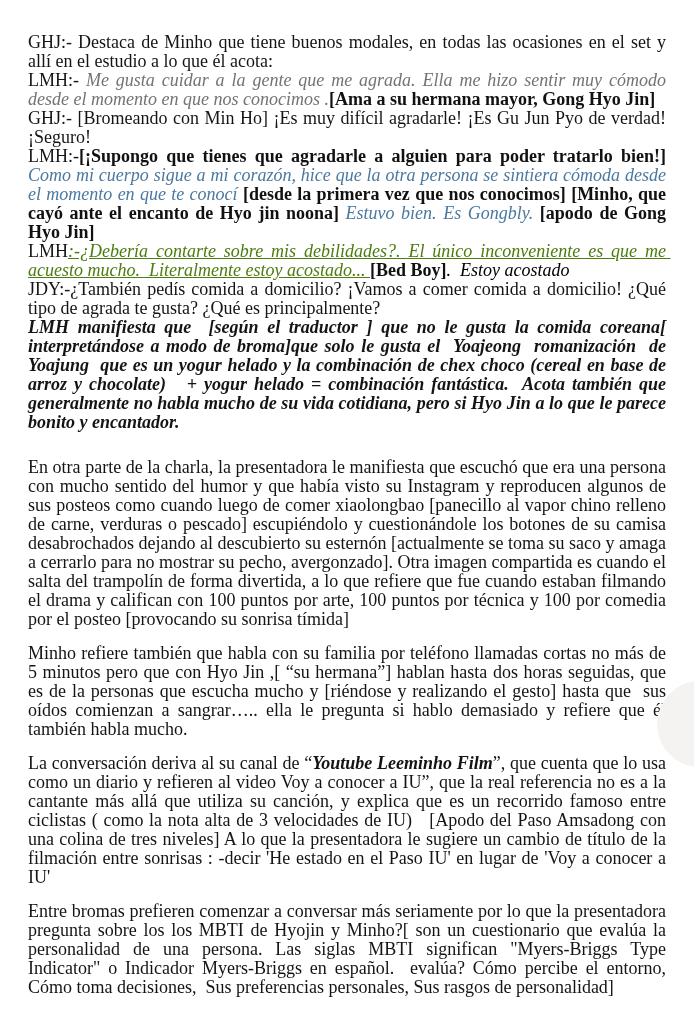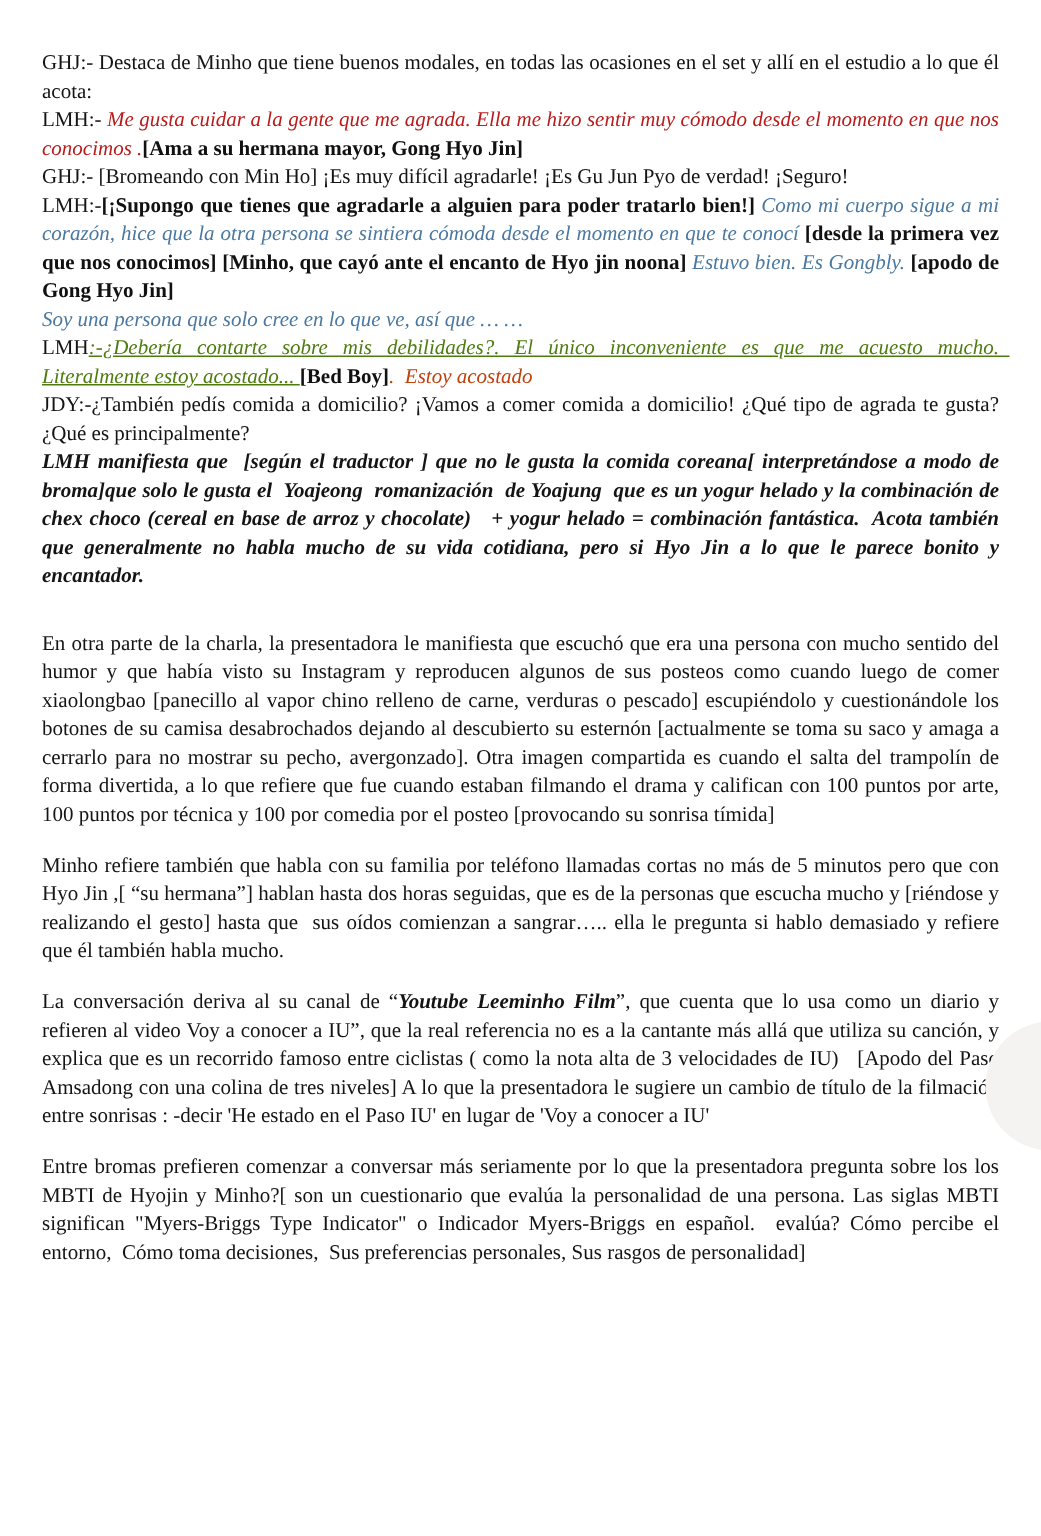--- a/index.html
+++ b/index.html
@@ -7,21 +7,21 @@
     padding: 0;
     background: #ffffff;
   }
   .page {
     position: relative;
     width: 694px;
     height: 1024px;
     background: #ffffff;
     overflow: hidden;
     font-family: "Liberation Serif", "DejaVu Serif", serif;
-    font-size: 14px;
+    font-size: 18px;
     line-height: 19px;
     color: #141414;
   }
   .doc {
     position: absolute;
     left: 28px;
     right: 28px;
     top: 33px;
   }
   p.block {
@@ -42,25 +42,24 @@
     height: 86px;
     border-radius: 50%;
   }
 </style>
 </head>
 <body>
 
 <main class="page">
   <div class="doc" style="color: rgb(20, 20, 20);">
       <p class="block"><span>GHJ:- Destaca de Minho que tiene buenos modales, en todas las ocasiones en el set y allí en el estudio a lo que él acota:</span></p>
-      <p class="block"><span>LMH:- </span><span class="run-blue" style="color: #b91c1c;">Me gusta cuidar a la gente que me agrada. Ella me hizo sentir muy cómodo desde el momento en que nos conocimos .</span><span class="run-bi">[Ama a su hermana mayor, Gong Hyo Jin]</span></p>
+      <p class="block"><span>LMH:- </span><span class="run-blue" style="color: #737373;">Me gusta cuidar a la gente que me agrada. Ella me hizo sentir muy cómodo desde el momento en que nos conocimos .</span><span class="run-bi">[Ama a su hermana mayor, Gong Hyo Jin]</span></p>
       <p class="block"><span>GHJ:- [Bromeando con Min Ho] ¡Es muy difícil agradarle! ¡Es Gu Jun Pyo de verdad! ¡Seguro!</span></p>
       <p class="block"><span>LMH:-</span><span class="run-bi">[¡Supongo que tienes que agradarle a alguien para poder tratarlo bien!]</span><span class="run-blue" style="color: rgb(74, 120, 160);"> Como mi cuerpo sigue a mi corazón, hice que la otra persona se sintiera cómoda desde el momento en que te conocí </span><span class="run-bi">[desde la primera vez que nos conocimos] [Minho, que cayó ante el encanto de Hyo jin noona]</span><span class="run-blue" style="color: rgb(74, 120, 160);"> Estuvo bien. Es Gongbly. </span><span class="run-bi">[apodo de Gong Hyo Jin]</span></p>
-      <p class="block"><span class="run-blue" style="color: rgb(74, 120, 160);">Soy una persona que solo cree en lo que ve, así que … …</span></p>
-      <p class="block"><span>LMH</span><span class="run-blue" style="color: #4d7c0f; text-decoration: underline;">:-¿Debería contarte sobre mis debilidades?. El único inconveniente es que me acuesto mucho.  Literalmente estoy acostado... </span><span class="run-bi">[Bed Boy]</span><span class="run-blue" style="color: #c2410c;">.  Estoy acostado</span></p>
+      <p class="block"><span>LMH</span><span class="run-blue" style="color: #4d7c0f; text-decoration: underline;">:-¿Debería contarte sobre mis debilidades?. El único inconveniente es que me acuesto mucho.  Literalmente estoy acostado... </span><span class="run-bi">[Bed Boy]</span><span class="run-blue" style="color: #000000;">.  Estoy acostado</span></p>
       <p class="block"><span>JDY:-¿También pedís comida a domicilio? ¡Vamos a comer comida a domicilio! ¿Qué tipo de agrada te gusta? ¿Qué es principalmente?</span></p>
       <p class="block"><span class="run-i">LMH manifiesta que  [según el traductor ] que no le gusta la comida coreana[ interpretándose a modo de broma]que solo le gusta el  Yoajeong  romanización  de Yoajung  que es un yogur helado y la combinación de chex choco (cereal en base de arroz y chocolate)   + yogur helado = combinación fantástica.  Acota también que generalmente no habla mucho de su vida cotidiana, pero si Hyo Jin a lo que le parece bonito y encantador.</span></p>
       <p class="block gap-large"><span>En otra parte de la charla, la presentadora le manifiesta que escuchó que era una persona con mucho sentido del humor y que había visto su Instagram y reproducen algunos de sus posteos como cuando luego de comer xiaolongbao [panecillo al vapor chino relleno de carne, verduras o pescado] escupiéndolo y cuestionándole los botones de su camisa desabrochados dejando al descubierto su esternón [actualmente se toma su saco y amaga a cerrarlo para no mostrar su pecho, avergonzado]. Otra imagen compartida es cuando el salta del trampolín de forma divertida, a lo que refiere que fue cuando estaban filmando el drama y califican con 100 puntos por arte, 100 puntos por técnica y 100 por comedia por el posteo [provocando su sonrisa tímida]</span></p>
       <p class="block para"><span>Minho refiere también que habla con su familia por teléfono llamadas cortas no más de 5 minutos pero que con Hyo Jin ,[ “su hermana”] hablan hasta dos horas seguidas, que es de la personas que escucha mucho y [riéndose y realizando el gesto] hasta que  sus oídos comienzan a sangrar….. ella le pregunta si hablo demasiado y refiere que él también habla mucho.</span></p>
       <p class="block para"><span>La conversación deriva al su canal de “</span><span class="run-i">Youtube Leeminho Film</span><span>”, que cuenta que lo usa como un diario y refieren al video Voy a conocer a IU”, que la real referencia no es a la cantante más allá que utiliza su canción, y explica que es un recorrido famoso entre ciclistas ( como la nota alta de 3 velocidades de IU)   [Apodo del Paso Amsadong con una colina de tres niveles] A lo que la presentadora le sugiere un cambio de título de la filmación entre sonrisas : -decir 'He estado en el Paso IU' en lugar de 'Voy a conocer a IU'</span></p>
       <p class="block para"><span>Entre bromas prefieren comenzar a conversar más seriamente por lo que la presentadora pregunta sobre los los MBTI de Hyojin y Minho?[ son un cuestionario que evalúa la personalidad de una persona. Las siglas MBTI significan "Myers-Briggs Type Indicator" o Indicador Myers-Briggs en español.  evalúa? Cómo percibe el entorno,  Cómo toma decisiones,  Sus preferencias personales, Sus rasgos de personalidad]</span></p>
     </div>
   <div class="watermark" style="background: rgb(244, 243, 241);"></div>
 </main>
 

